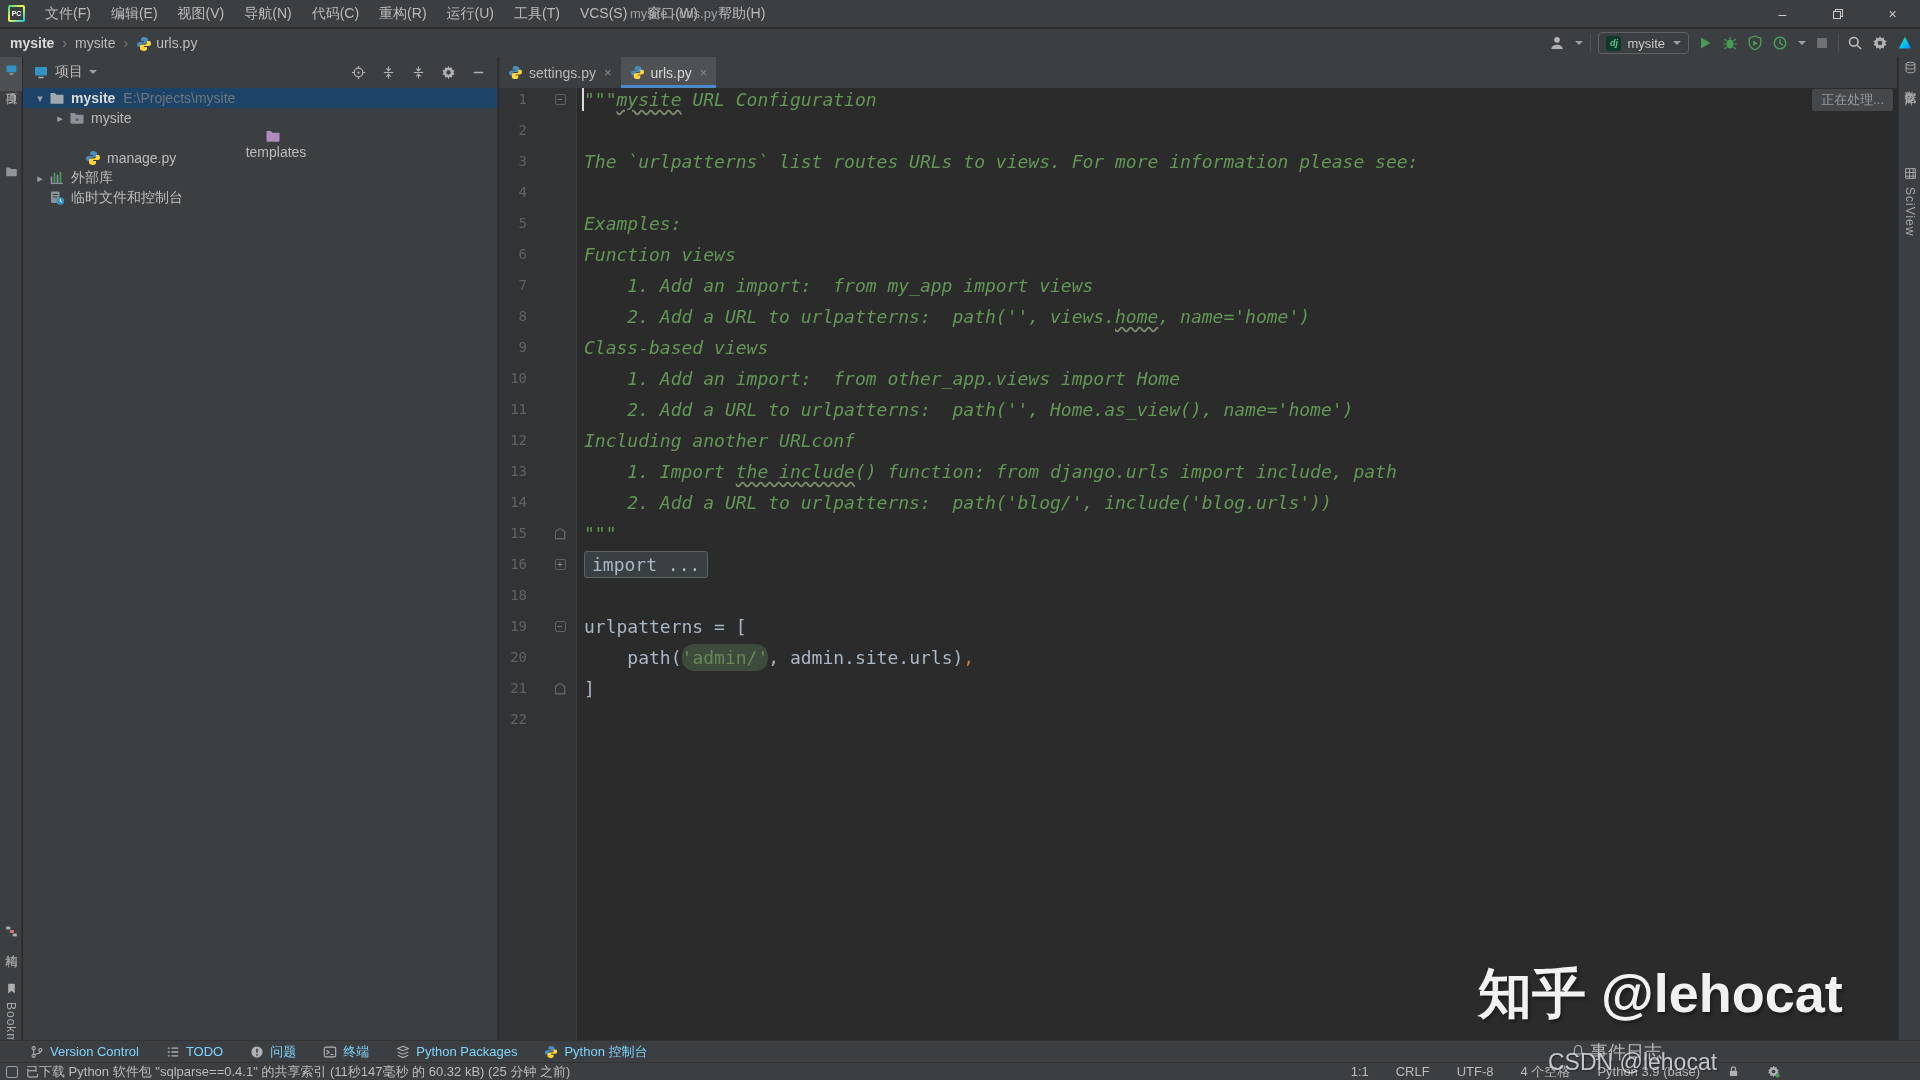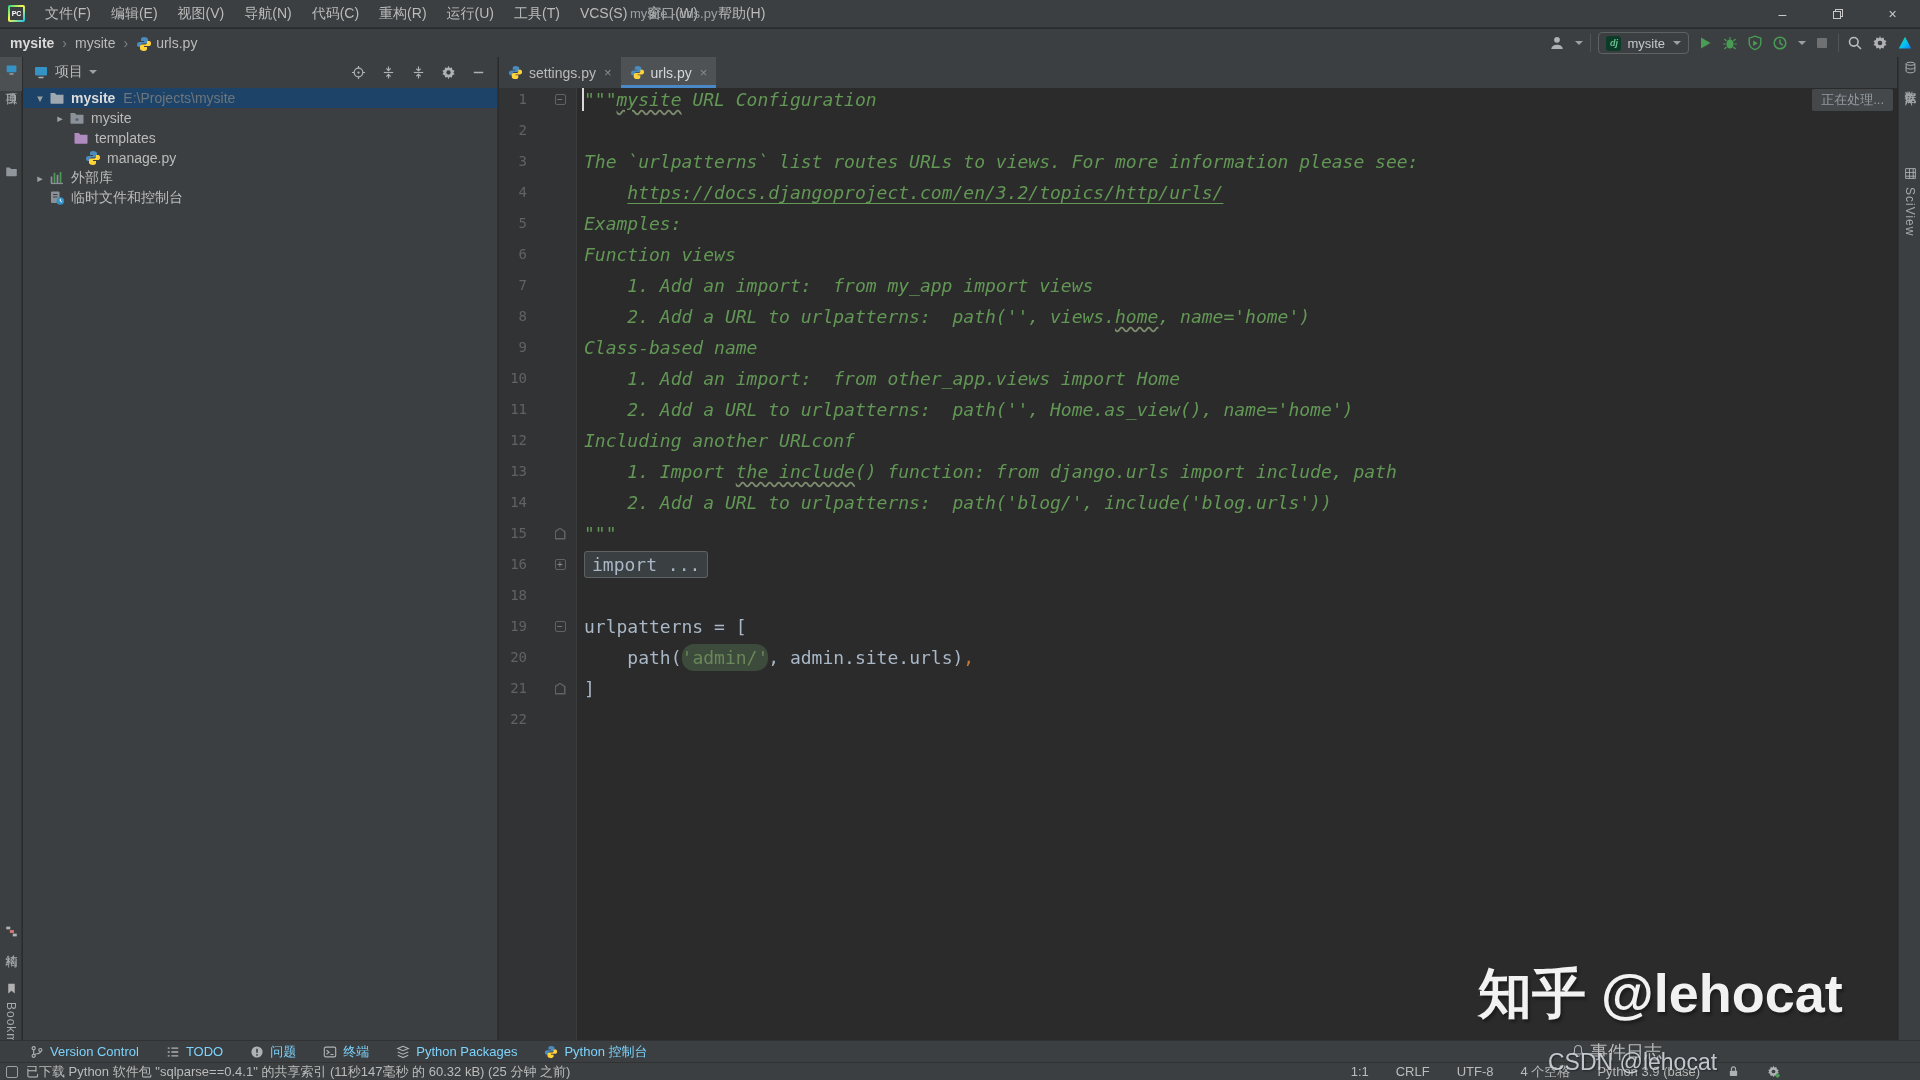--- a/index.html
+++ b/index.html
@@ -349,21 +349,21 @@
         <div class="tree-row" style="padding-left: 28px;">
           <span class="chev">▸</span>
           <span class="t-ic">
             <svg viewBox="0 0 16 16">
               <path d="M1.5 3h4.3l1.6 1.8h7.1V13a.8.8 0 01-.8.8H2.3a.8.8 0 01-.8-.8z" fill="#8A9199"></path>
               <circle cx="8" cy="9.5" r="1.6" fill="#5d646b"></circle>
             </svg>
           </span>
           <span class="t-label">mysite</span>
         </div>
-        <div class="tree-row" style="padding-left: 32px;">
+        <div class="tree-row" style="padding-left: 32px; flex-direction: column;">
           <span class="chev"></span>
           <span class="t-ic">
             <svg viewBox="0 0 16 16">
               <path d="M1.5 3h4.3l1.6 1.8h7.1V13a.8.8 0 01-.8.8H2.3a.8.8 0 01-.8-.8z" fill="#B08BC0"></path>
             </svg>
           </span>
           <span class="t-label">templates</span>
         </div>
         <div class="tree-row" style="padding-left: 44px;">
           <span class="chev"></span>
@@ -437,41 +437,41 @@
           <span class="lnum">2</span>
           <span class="bulb"><span class="glass"></span><span class="base"></span></span>
           <span class="code"></span>
         </div>
         <div class="code-line" style="top: 62px;">
           <span class="lnum">3</span>
           <span class="code"><span class="tok-doc">The `urlpatterns` list routes URLs to views. For more information please see:</span></span>
         </div>
         <div class="code-line" style="top: 93px;">
           <span class="lnum">4</span>
-          <span class="code"><span class="tok-doc">    </span><span class="tok-doc tok-link">https://docs.djangoproject.com/en/3.2/topics/http/urls/</span></span>
+          <span class="code"><span class="tok-doc">    </span></span>
         </div>
         <div class="code-line" style="top: 124px;">
           <span class="lnum">5</span>
           <span class="code"><span class="tok-doc">Examples:</span></span>
         </div>
         <div class="code-line" style="top: 155px;">
           <span class="lnum">6</span>
           <span class="code"><span class="tok-doc">Function views</span></span>
         </div>
         <div class="code-line" style="top: 186px;">
           <span class="lnum">7</span>
           <span class="code"><span class="tok-doc">    1. Add an import:  from my_app import views</span></span>
         </div>
         <div class="code-line" style="top: 217px;">
           <span class="lnum">8</span>
           <span class="code"><span class="tok-doc">    2. Add a URL to urlpatterns:  path('', views.</span><span class="tok-doc tok-typo">home</span><span class="tok-doc">, name='home')</span></span>
         </div>
         <div class="code-line" style="top: 248px;">
           <span class="lnum">9</span>
-          <span class="code"><span class="tok-doc">Class-based name</span></span>
+          <span class="code"><span class="tok-doc">Class-based views</span></span>
         </div>
         <div class="code-line" style="top: 279px;">
           <span class="lnum">10</span>
           <span class="code"><span class="tok-doc">    1. Add an import:  from other_app.views import Home</span></span>
         </div>
         <div class="code-line" style="top: 310px;">
           <span class="lnum">11</span>
           <span class="code"><span class="tok-doc">    2. Add a URL to urlpatterns:  path('', Home.as_view(), name='home')</span></span>
         </div>
         <div class="code-line" style="top: 341px;">

